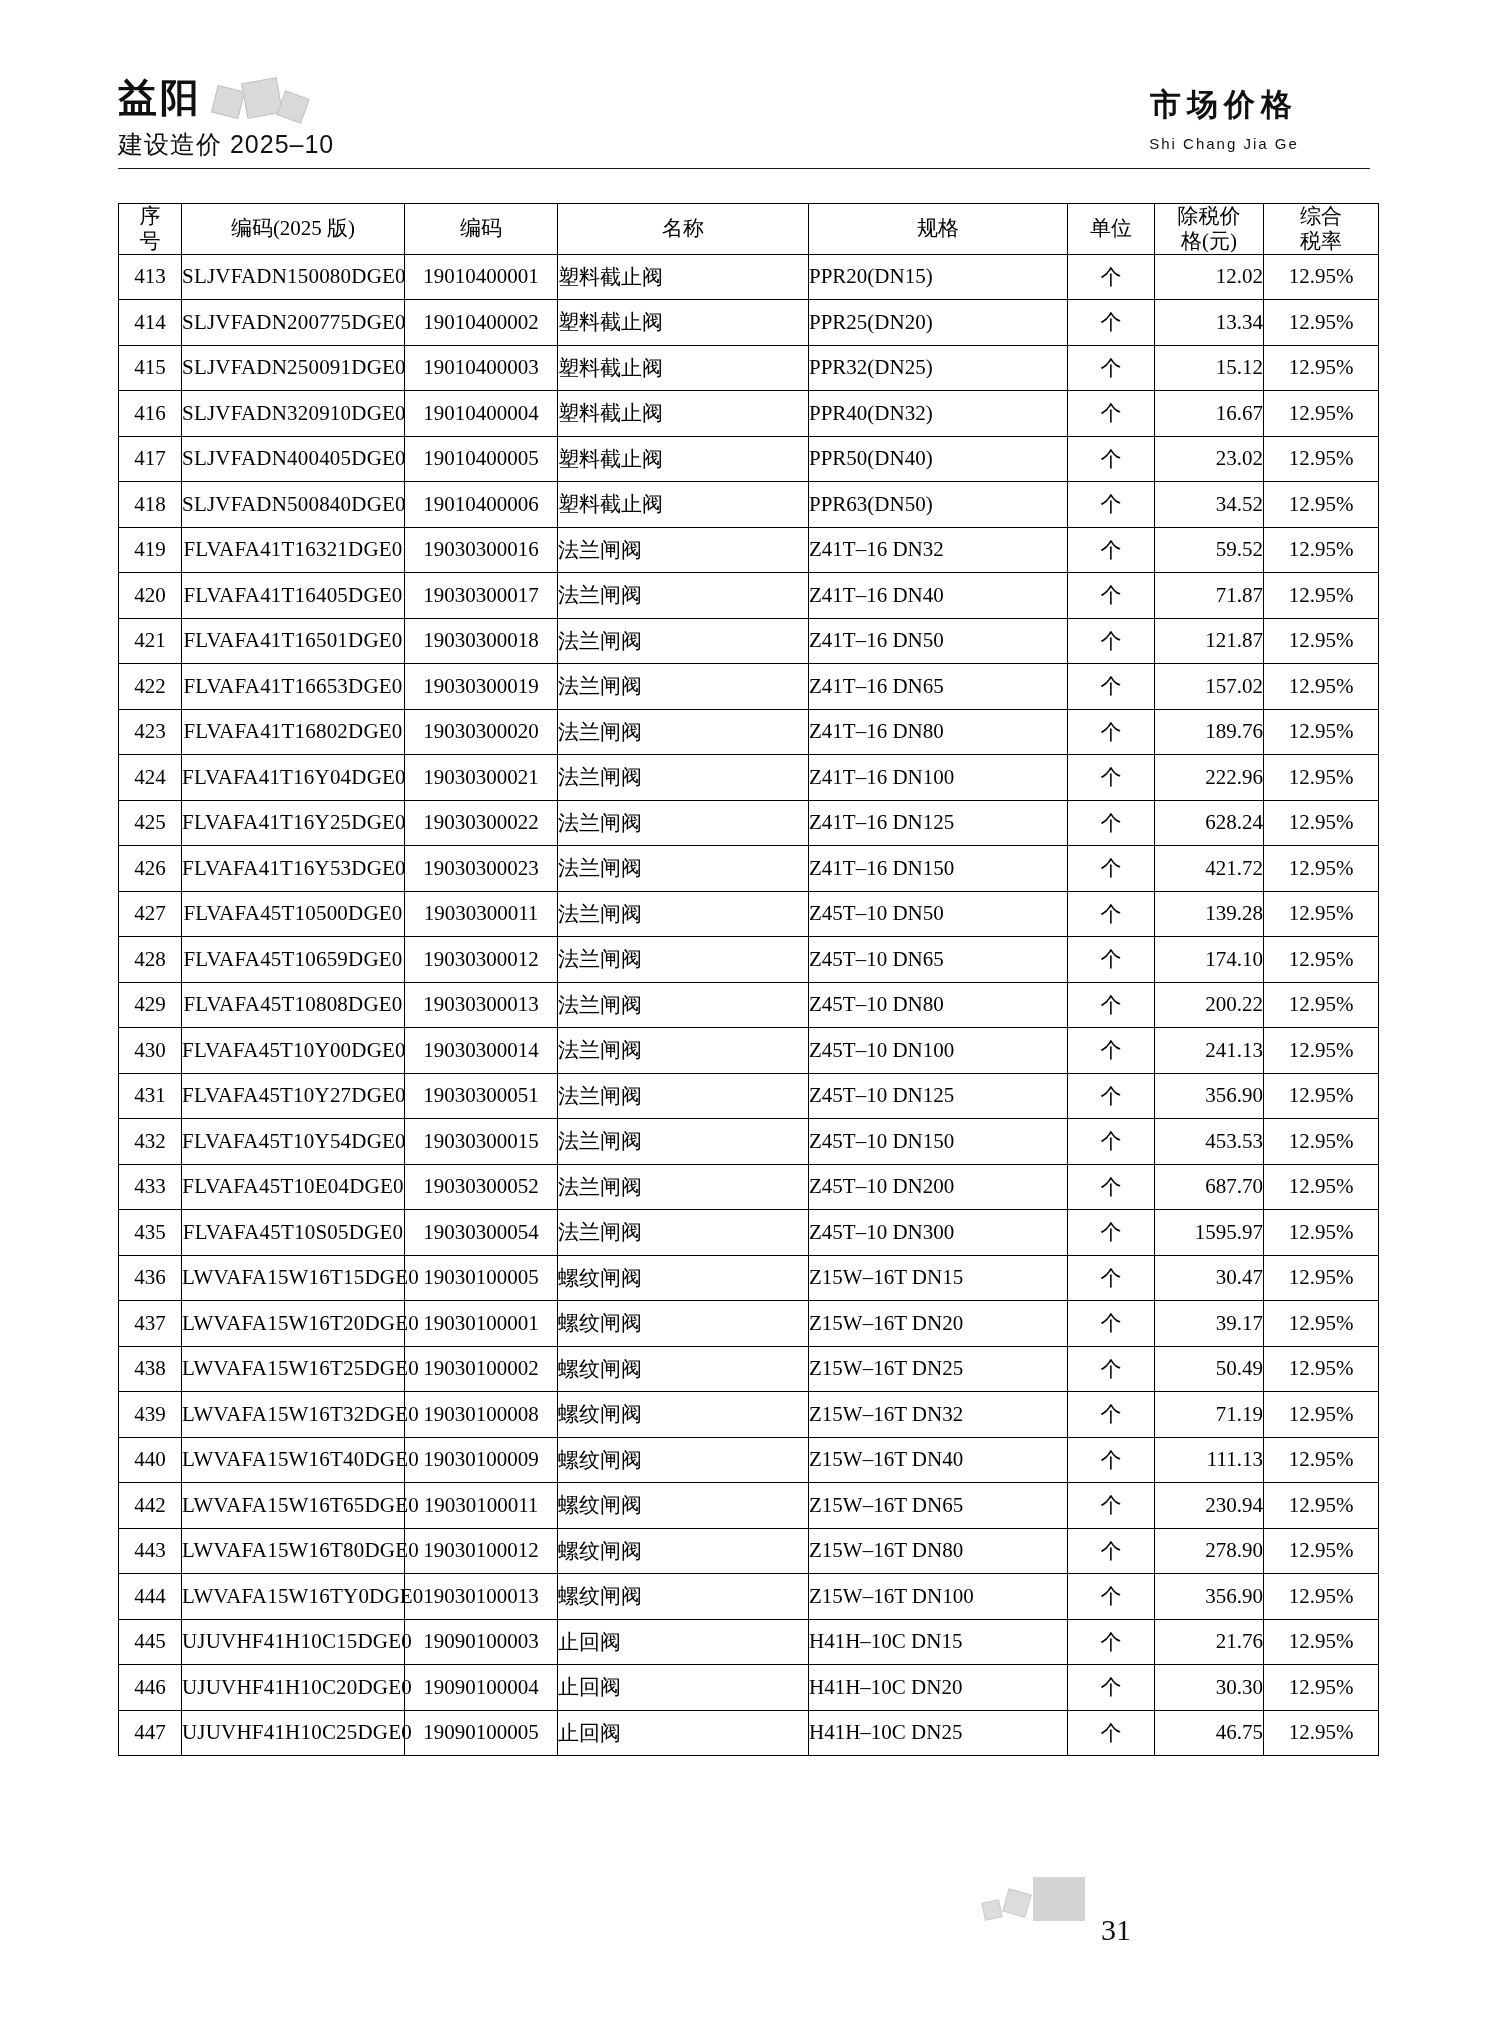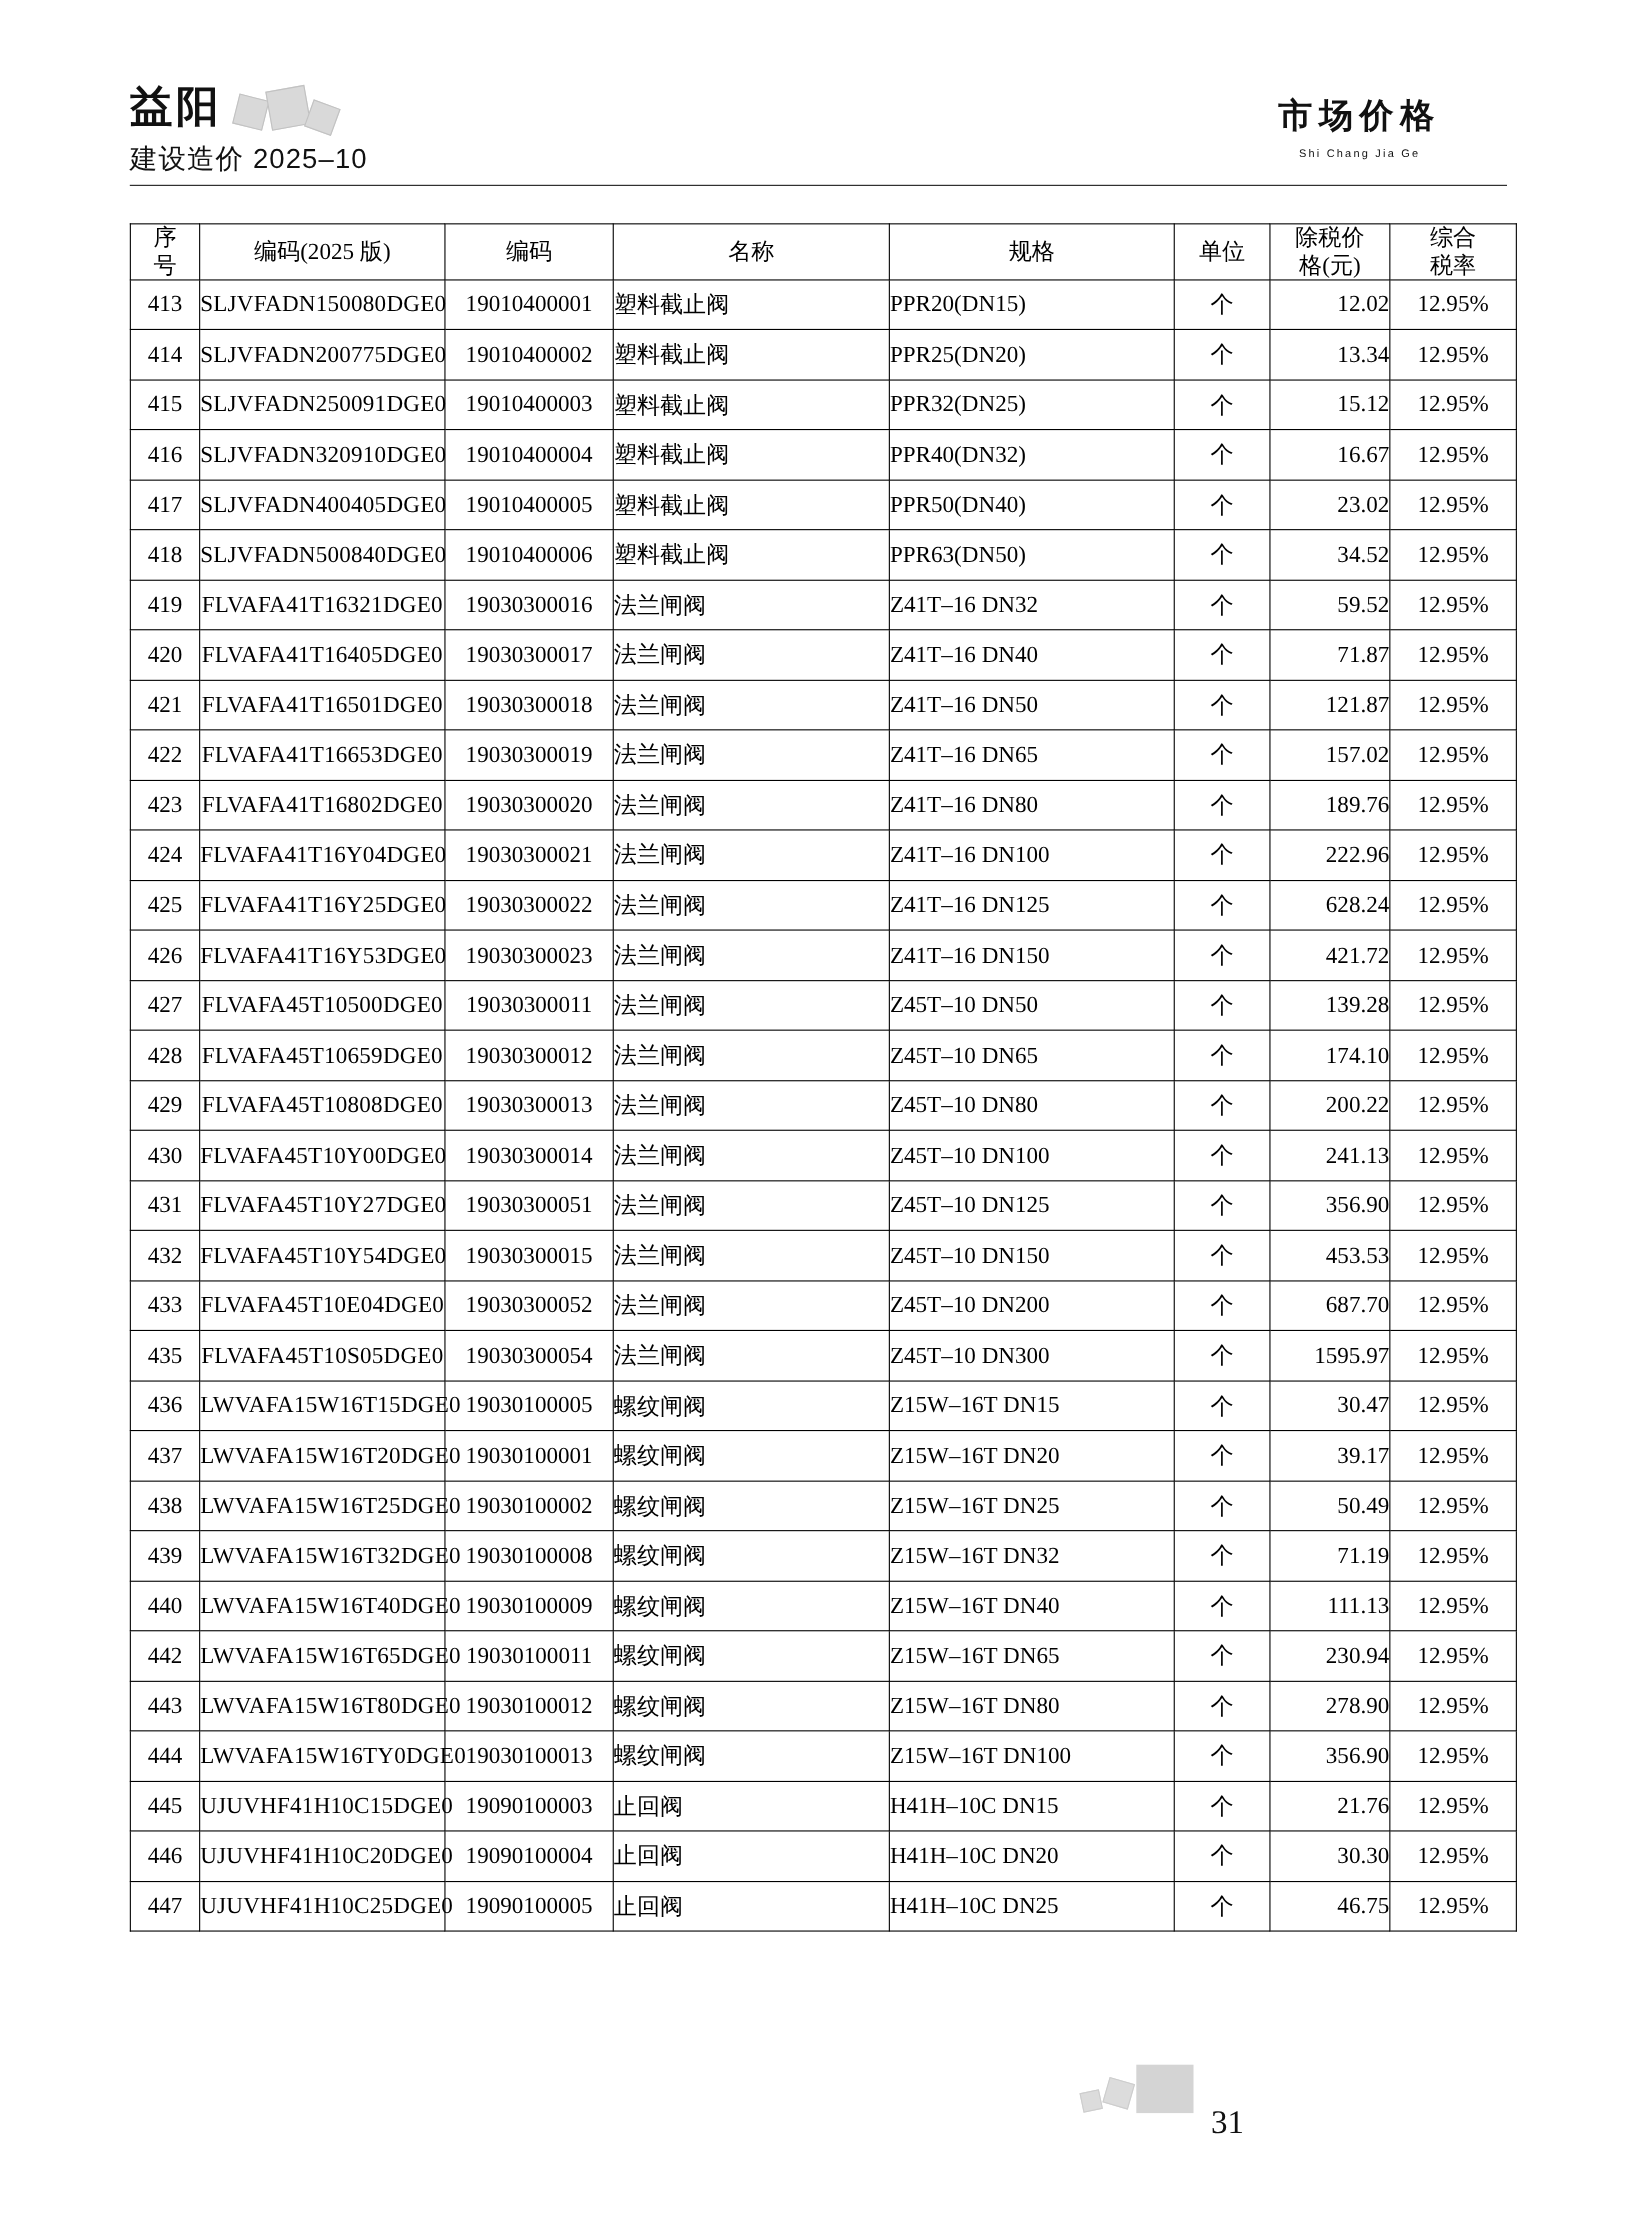--- a/index.html
+++ b/index.html
@@ -66,36 +66,36 @@
     display: block;
     background: #d9d9d9;
     border: 1px solid #c2c2c2;
   }
   .d1 { left: 0; top: 8px; width: 26px; height: 26px; transform: rotate(14deg); }
   .d2 { left: 30px; top: 0px; width: 34px; height: 34px; transform: rotate(-10deg); background:#cfcfcf;}
   .d3 { left: 66px; top: 14px; width: 24px; height: 24px; transform: rotate(20deg); background:#e2e2e2;}
 
   .brand-right {
     position: absolute;
-    right: 4px;
+    right: 16px;
     top: 6px;
     text-align: center;
     width: 260px;
   }
   .brand-right .cn {
     font-family: "Liberation Serif", serif;
     font-size: 31px;
     font-weight: bold;
     letter-spacing: 6px;
     color: #111;
     white-space: nowrap;
   }
   .brand-right .py {
     font-family: "Liberation Sans", sans-serif;
-    font-size: 10px;
+    font-size: 15px;
     letter-spacing: 2px;
     color: #111;
     margin-top: 9px;
     white-space: nowrap;
   }
   .header-rule {
     position: absolute;
     left: 118px;
     top: 168px;
     width: 1252px;

